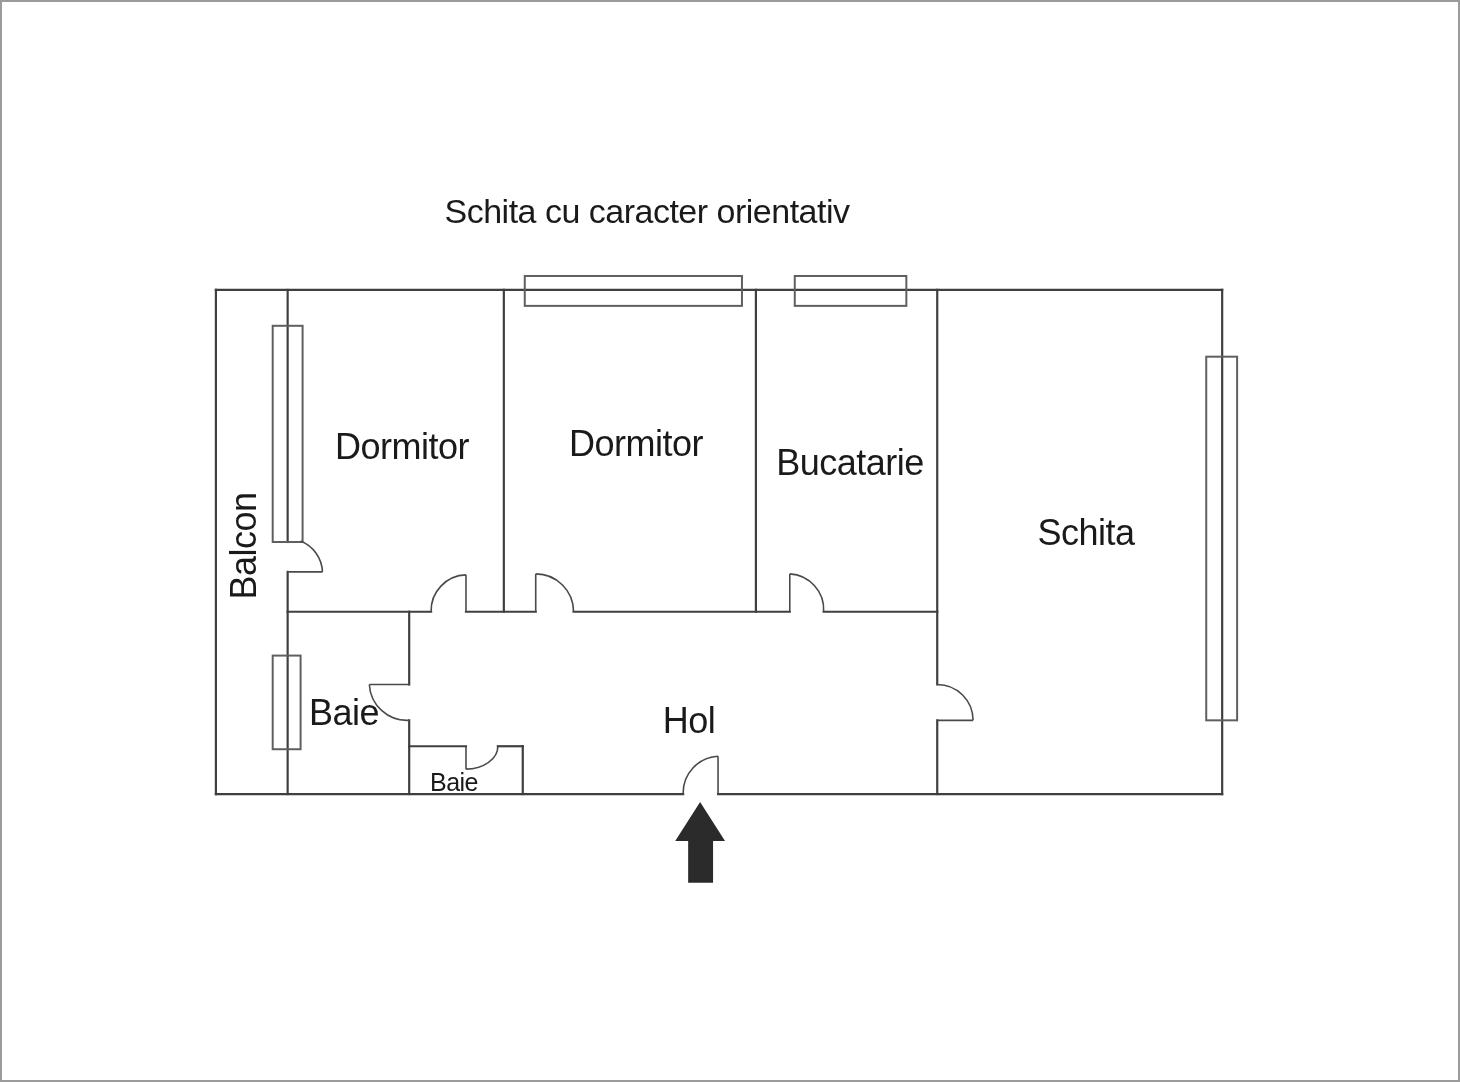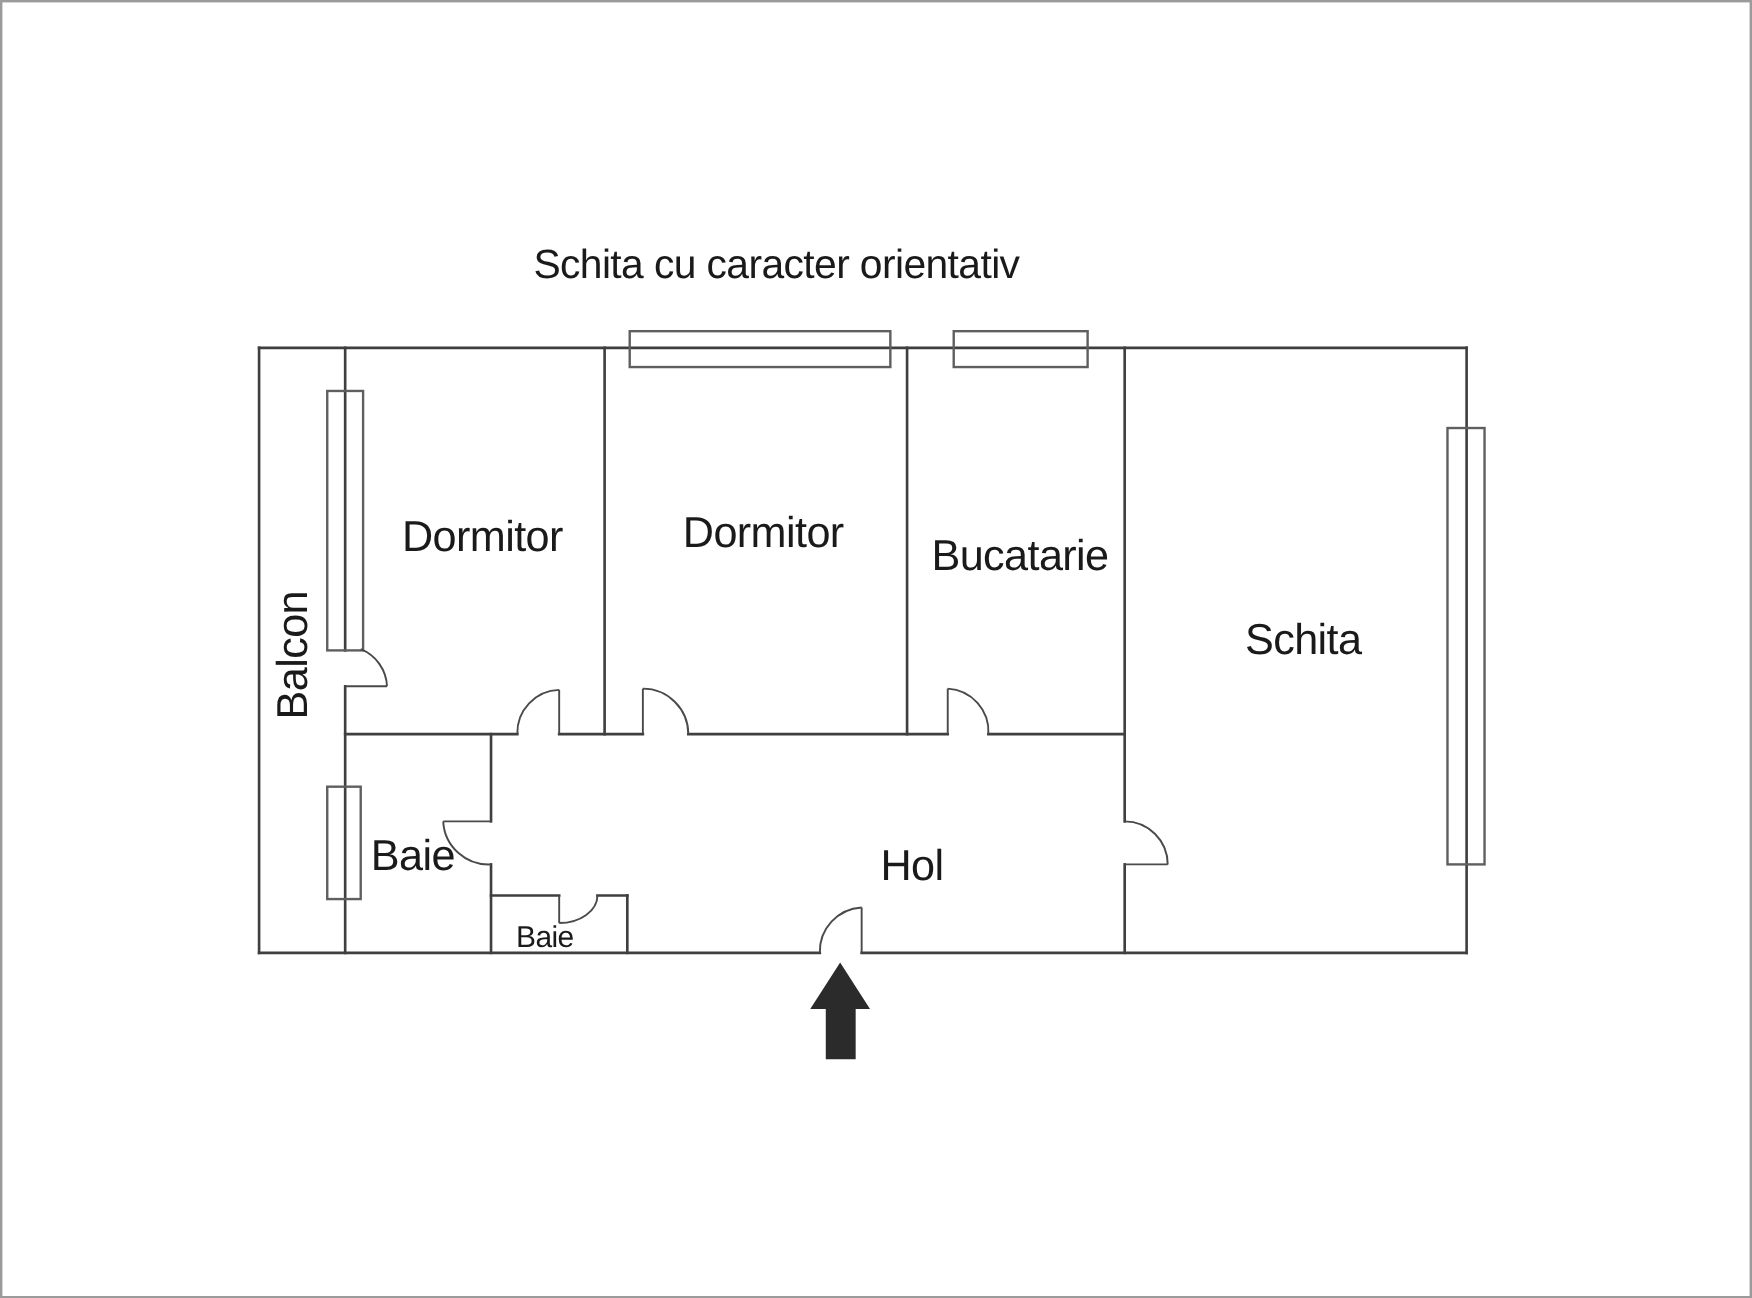--- a/index.html
+++ b/index.html
@@ -54,21 +54,20 @@
     letter-spacing: -0.5px;
   }
   .label.rotated {
     transform: translate(-50%, -50%) rotate(-90deg);
   }
   .label.small {
     font-size: 25px;
   }
   .label.title {
     font-size: 34px;
-    margin-top: 10px;
   }
 </style>
 </head>
 <body>
 
 <div id="page">
 
   <svg id="plan-svg" viewBox="0 0 1460 1082">
 
     <g>
@@ -159,14 +158,14 @@
   <div class="label" style="left:634px; top:442px;">Dormitor</div>
 
   <div class="label" style="left:848px; top:461px;">Bucatarie</div>
 
   <div class="label" style="left:1084px; top:531px;">Schita</div>
 
   <div class="label" style="left:342px; top:711px;">Baie</div>
 
   <div class="label small" style="left:452px; top:780px;">Baie</div>
 
-  <div class="label" style="left:758px; top:719px;">Hol</div>
+  <div class="label" style="left:687px; top:719px;">Hol</div>
 </div>
 
 </body></html>

